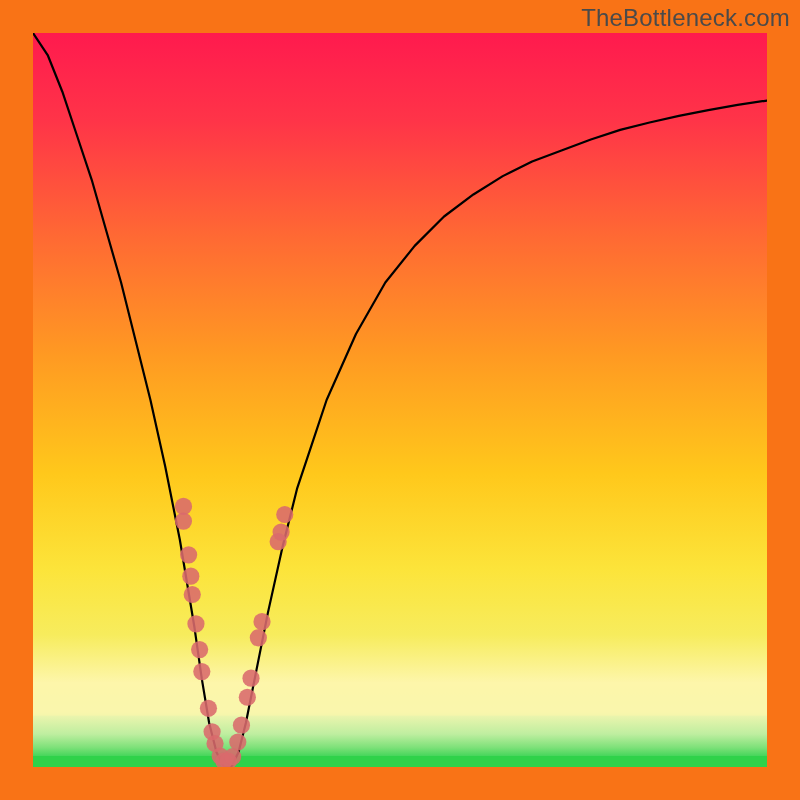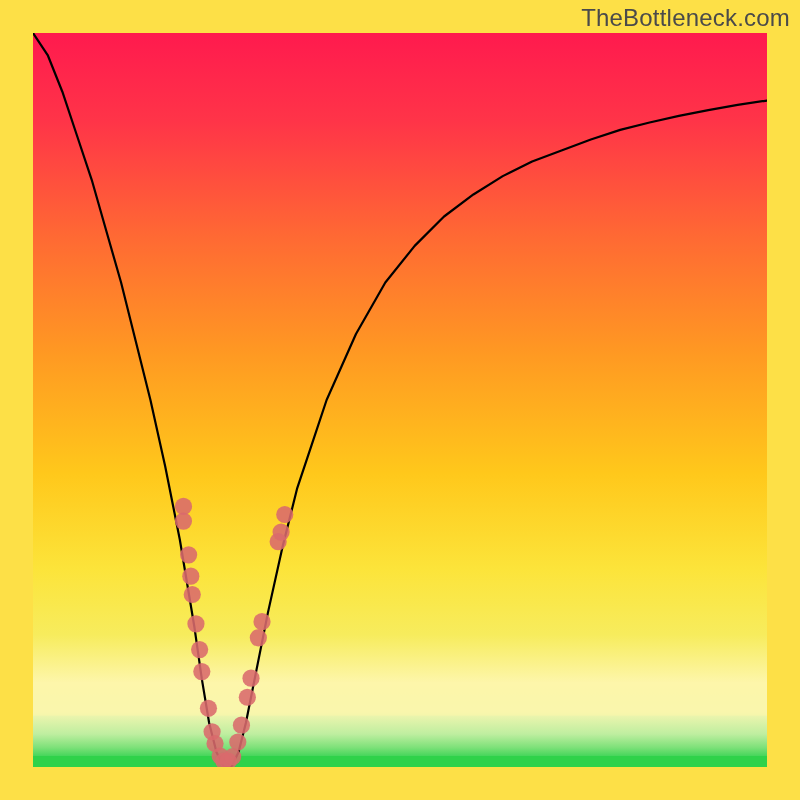--- a/index.html
+++ b/index.html
@@ -10,21 +10,21 @@
     overflow: hidden;
     background: #000;
     font-family: Arial, Helvetica, sans-serif;
   }
   .frame {
     position: absolute;
     left: 0;
     top: 0;
     width: 800px;
     height: 800px;
-    background: #fde047;
+    background: #f97316;
   }
   .plot {
     position: absolute;
     left: 33px;
     top: 33px;
     width: 734px;
     height: 734px;
     overflow: hidden;
   }
   .plot svg {

